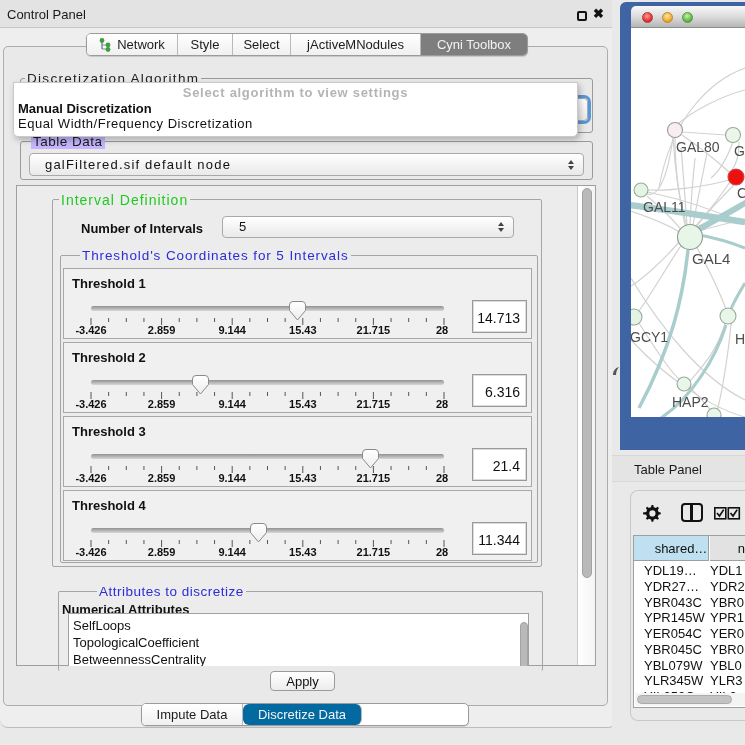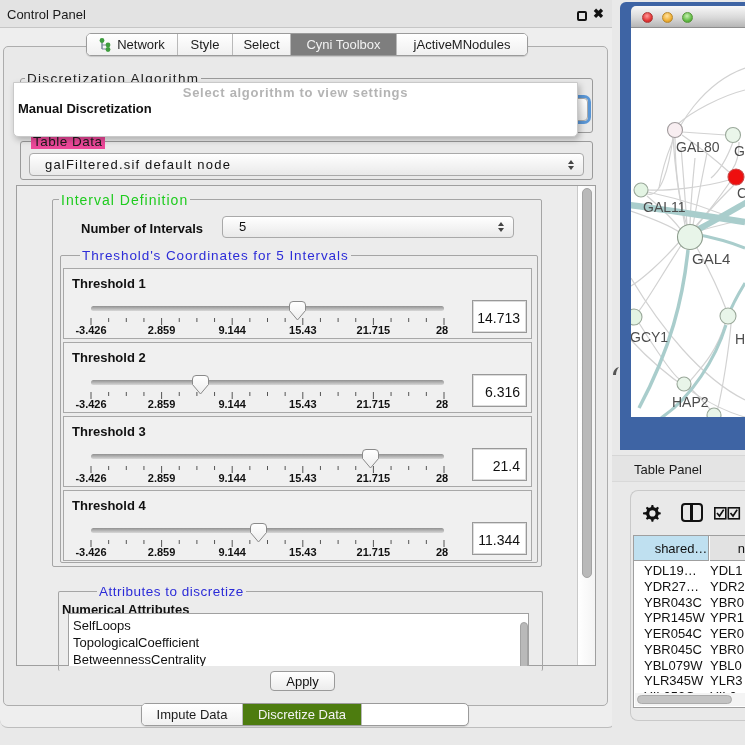--- a/index.html
+++ b/index.html
@@ -71,21 +71,21 @@
   font-size:13px; color:#111; text-align:center; padding-top:2px; }
 
 
 #bottabs { left:141px; top:703px; height:23px; display:flex;
   border:1px solid #9b9b9b; border-radius:5px; overflow:hidden; background:#fff;
   box-shadow:0 1px 1px rgba(0,0,0,0.12); }
 .btab { height:100%; display:flex; align-items:center; justify-content:center;
   font-size:13px; color:#1c1c1c; background:linear-gradient(#ffffff,#f0f0f0);
   border-right:1px solid #b9b9b9; }
 .btab:last-child { border-right:none;margin-top:24px; }
-.btab.sel { background:#4d7c0f; color:#f4f4f4; }
+.btab.sel { background:#0369a1; color:#f4f4f4;border-radius:6px; }
 
 
 #popup { left:13px; top:82px; width:565px; height:55px; background:#fff;
   border:1px solid #c9c9c9; border-radius:0 0 5px 5px;
   box-shadow:2px 3px 6px rgba(0,0,0,0.25); font-size:13px; color:#111; }
 #popup .hint { position:absolute; left:0; right:0; top:2px; text-align:center; color:#b4b4b4; letter-spacing:0.7px;font-weight:bold; }
 #popup .it1 { position:absolute; left:4px; top:18px; font-weight:700; }
 #popup .it2 { position:absolute; left:4px; top:33px; letter-spacing:0.5px; }
 
 
@@ -125,36 +125,36 @@
   <div class="ttab" style="width:91px;"><svg width="13" height="14" viewBox="0 0 13 14" style="margin-right:5px;">
         <line x1="3" y1="3" x2="3" y2="11" stroke="#7a8a99" stroke-width="1.5"></line>
         <line x1="3" y1="7" x2="8" y2="7" stroke="#7a8a99" stroke-width="1.2"></line>
         <line x1="3" y1="11" x2="8" y2="11" stroke="#7a8a99" stroke-width="1.2"></line>
         <circle cx="3" cy="2.5" r="2.4" fill="#3f9e3f"></circle>
         <circle cx="9" cy="7" r="2.4" fill="#3f9e3f"></circle>
         <circle cx="9" cy="11.5" r="2.4" fill="#3f9e3f"></circle>
       </svg>Network</div>
   <div class="ttab" style="width:55px;">Style</div>
   <div class="ttab" style="width:58px;">Select</div>
+  <div class="ttab" style="width:130px;">jActiveMNodules</div>
   <div class="ttab sel" style="width:106px;">Cyni Toolbox</div>
-  <div class="ttab" style="width:130px;">jActiveMNodules</div>
 </div>
 
 <div class="abs group" style="left:20px; top:78px; width:573px; height:55px; border-radius:3px;">
   <div class="gtitle" style="left:4px; color:#222; background:#e9e9e9; letter-spacing:1.3px;">Discretization Algorithm</div>
   <div class="combo abs" style="left:8px; top:19px; width:559px; height:23px; box-shadow:0 0 0 3px #5a96d5;">
     <div class="arr" style="top:5px;">
         <div class="up"></div>
         <div class="dn"></div>
       </div>
   </div>
 </div>
 
 <div class="abs group" style="left:20px; top:141px; width:573px; height:39px; border-radius:3px;">
-  <div class="gtitle" style="left:10px; color:#1a1a1a; background:#ec4899;">Table Data</div>
+  <div class="gtitle" style="left:10px; color:#1a1a1a; background:#c4b5fd;">Table Data</div>
   <div class="combo abs" style="left:8px; top:11px; width:555px; height:23px; padding:3px 0 0 15px; letter-spacing:1.2px;">galFiltered.sif default node
     <div class="arr" style="top:6px;">
         <div class="up"></div>
         <div class="dn"></div>
       </div>
   </div>
 </div>
 
 <div class="abs" id="scrollpane">
 
@@ -364,20 +364,21 @@
 <div class="abs" id="applybtn">Apply</div>
 <div class="abs" id="bottabs">
   <div class="btab" style="width:101px;">Impute Data</div>
   <div class="btab sel" style="width:119px;">Discretize Data</div>
   <div class="btab" style="width:106px;">Infer Network</div>
 </div>
 
 <div class="abs" id="popup">
   <div class="hint">Select algorithm to view settings</div>
   <div class="it1">Manual Discretization</div>
+  <div class="it2">Equal Width/Frequency Discretization</div>
 </div>
 
 <div class="abs" id="rightbg"></div>
 <svg class="abs" style="left:612px; top:366px; z-index:3;" width="8" height="10" viewBox="0 0 8 10">
     <path d="M7 1 C 3 2, 1 5, 1 9 L 4 9 C 4 6, 5 3, 7 1 Z" fill="#555"></path>
   </svg>
 <div class="abs" id="netwin">
   <div class="abs" id="nettitle">
     <div class="tl" style="left:10.5px; background:radial-gradient(circle at 4px 3px,#ff9a9a,#e23535 60%,#b01818); border:1px solid #ad3a3a;"></div>
     <div class="tl" style="left:30.5px; background:radial-gradient(circle at 4px 3px,#ffe2a0,#efaf34 60%,#c07d10); border:1px solid #b8892e;"></div>

